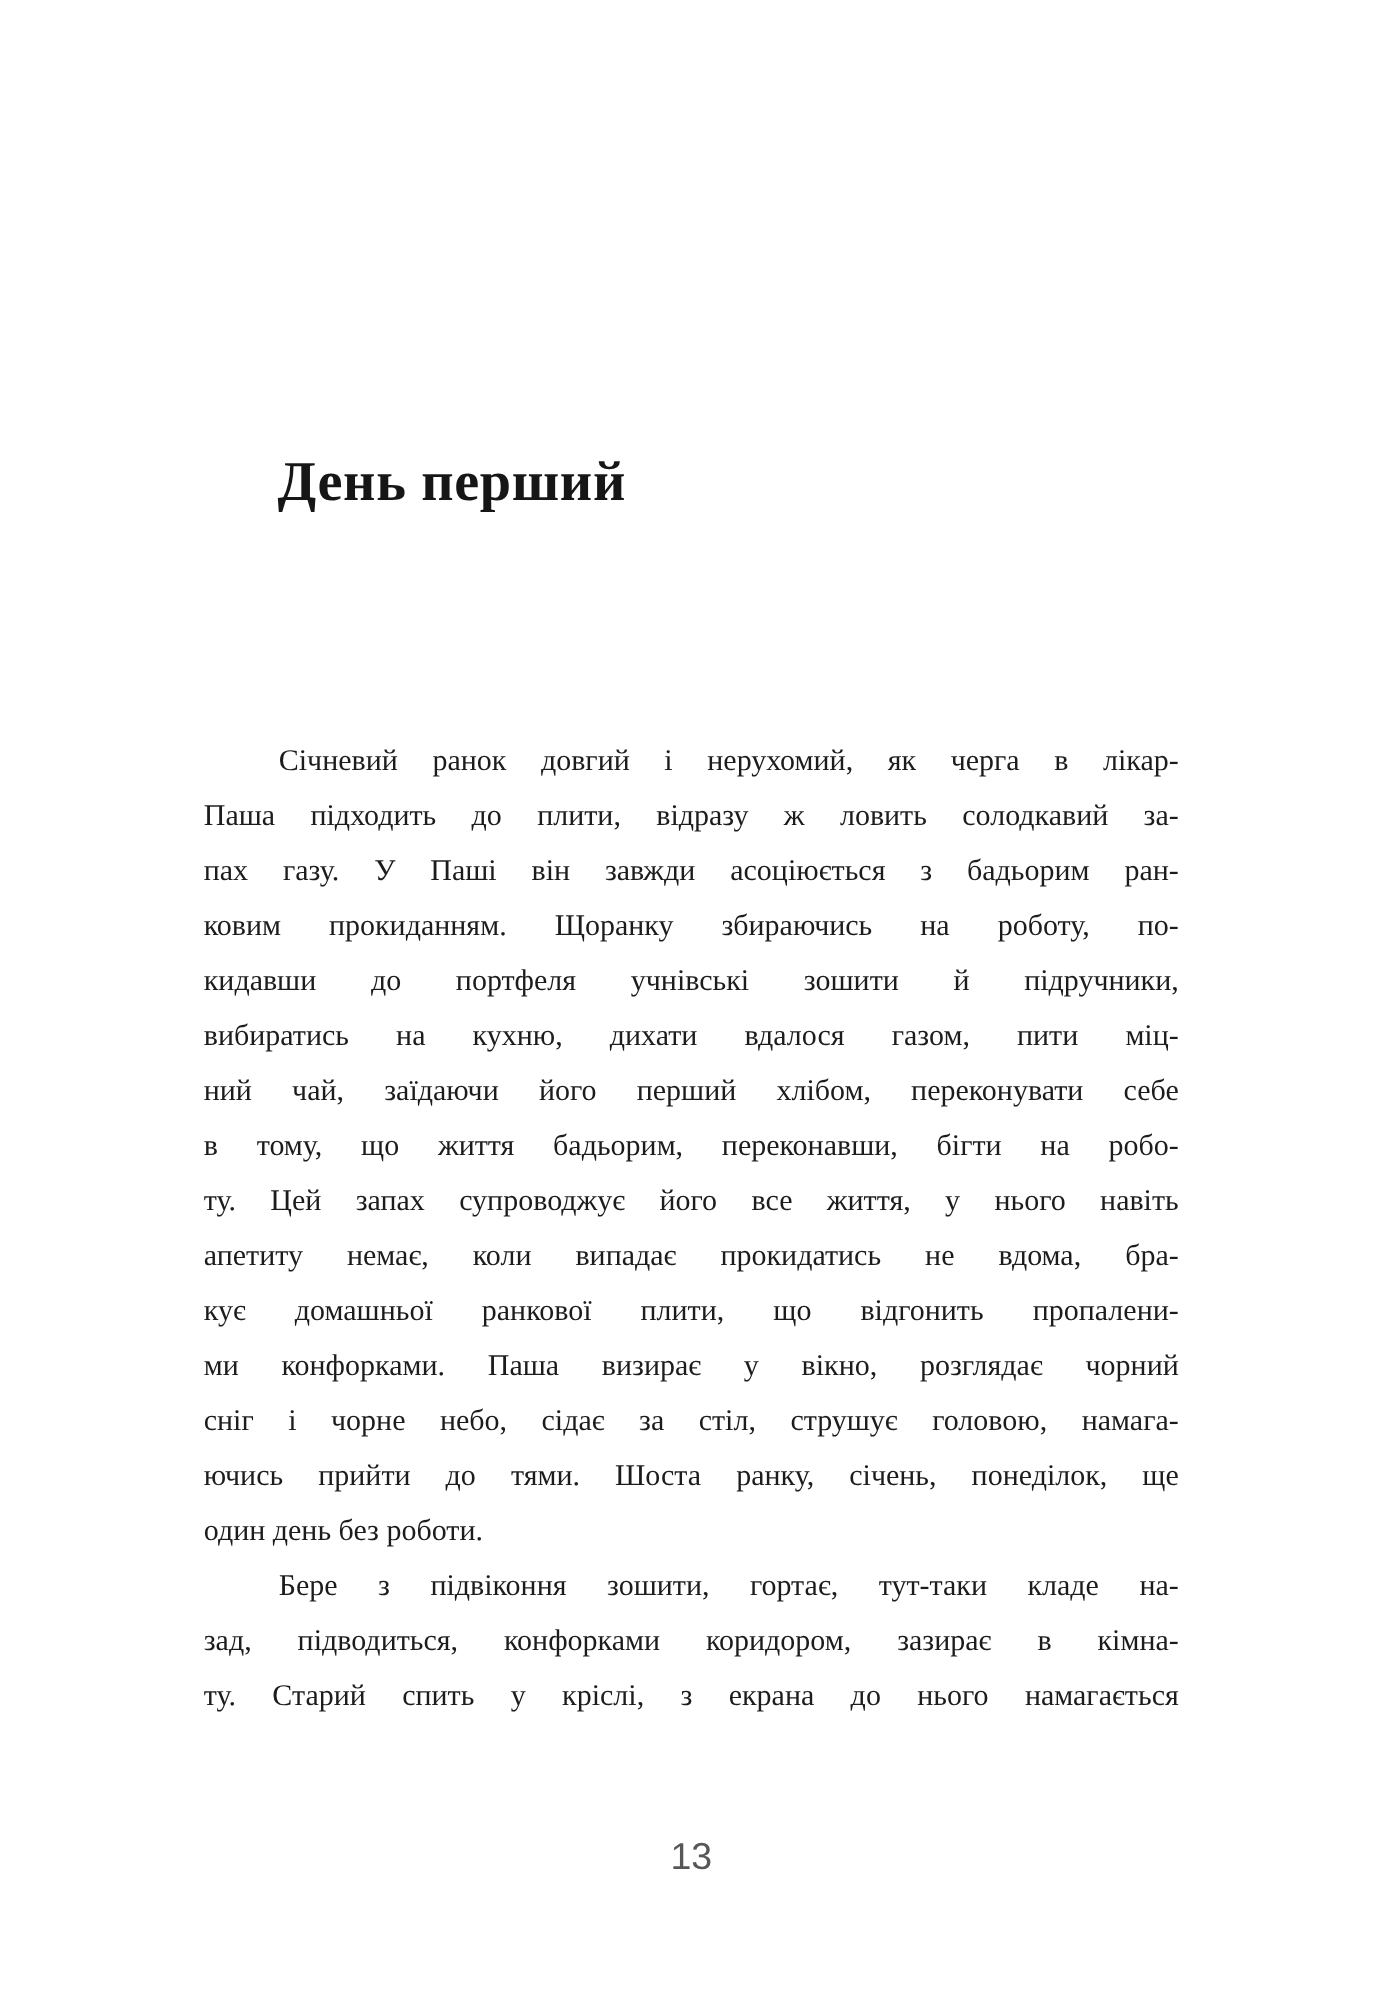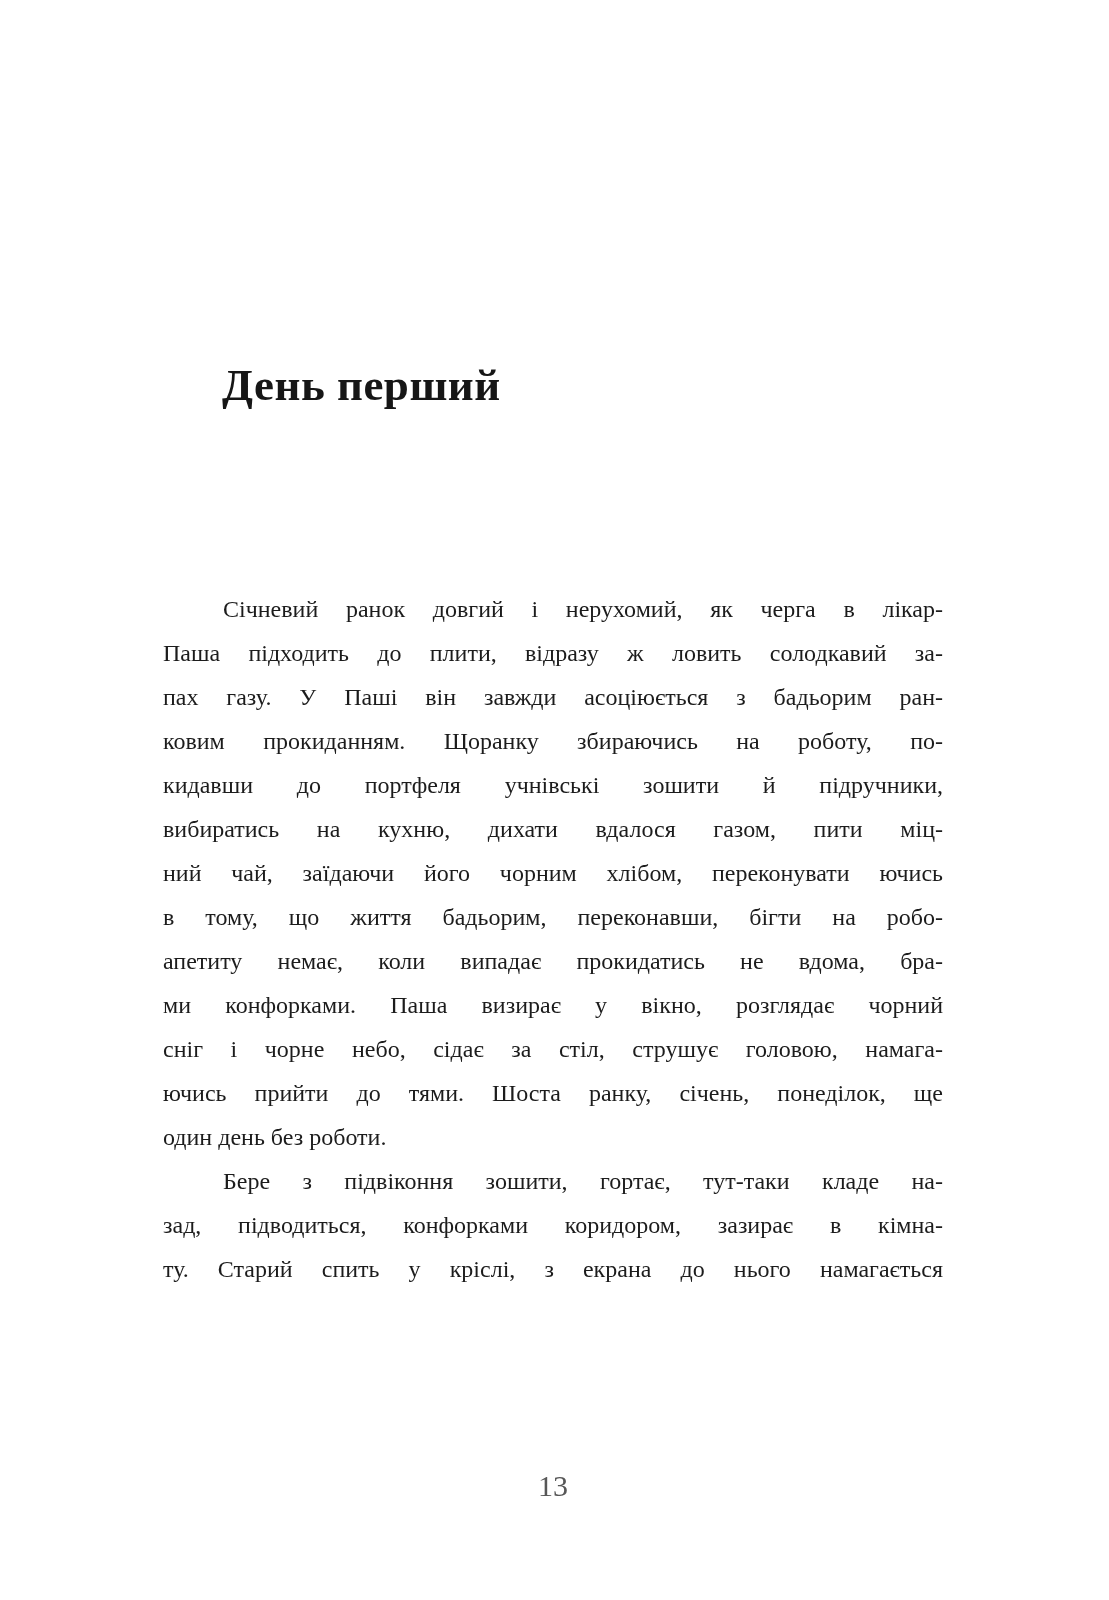--- a/index.html
+++ b/index.html
@@ -38,42 +38,44 @@
     text-align-last: justify;
   }
   .line.first { text-indent: 60px; }
   .line.para-end { text-align-last: left; }
   .page-number {
     position: absolute;
     left: 163px;
     top: 1471px;
     width: 780px;
     text-align: center;
-    font-family: Liberation Serif, serif;
+    font-family: Liberation Sans, sans-serif;
     font-size: 30px;
     line-height: 1;
     color: #575757;
   }
 </style>
 </head>
 <body>
 
 <div class="book-page">
   <h1 class="chapter-title">День перший</h1>
 
   <div class="text-block">
       <div class="line first">Січневий ранок довгий і нерухомий, як черга в лікар-</div>
       <div class="line">Паша підходить до плити, відразу ж ловить солодкавий за-</div>
       <div class="line">пах газу. У Паші він завжди асоціюється з бадьорим ран-</div>
       <div class="line">ковим прокиданням. Щоранку збираючись на роботу, по-</div>
       <div class="line">кидавши до портфеля учнівські зошити й підручники,</div>
       <div class="line">вибиратись на кухню, дихати вдалося газом, пити міц-</div>
-      <div class="line">ний чай, заїдаючи його чорним хлібом, переконувати ючись</div>
+      <div class="line">ний чай, заїдаючи його перший хлібом, переконувати себе</div>
       <div class="line">в тому, що життя бадьорим, переконавши, бігти на робо-</div>
+      <div class="line">ту. Цей запах супроводжує його все життя, у нього навіть</div>
       <div class="line">апетиту немає, коли випадає прокидатись не вдома, бра-</div>
+      <div class="line">кує домашньої ранкової плити, що відгонить пропалени-</div>
       <div class="line">ми конфорками. Паша визирає у вікно, розглядає чорний</div>
       <div class="line">сніг і чорне небо, сідає за стіл, струшує головою, намага-</div>
       <div class="line">ючись прийти до тями. Шоста ранку, січень, понеділок, ще</div>
       <div class="line para-end">один день без роботи.</div>
       <div class="line first">Бере з підвіконня зошити, гортає, тут-таки кладе на-</div>
       <div class="line">зад, підводиться, конфорками коридором, зазирає в кімна-</div>
       <div class="line">ту. Старий спить у кріслі, з екрана до нього намагається</div>
     </div>
 
   <div class="page-number">13</div>

